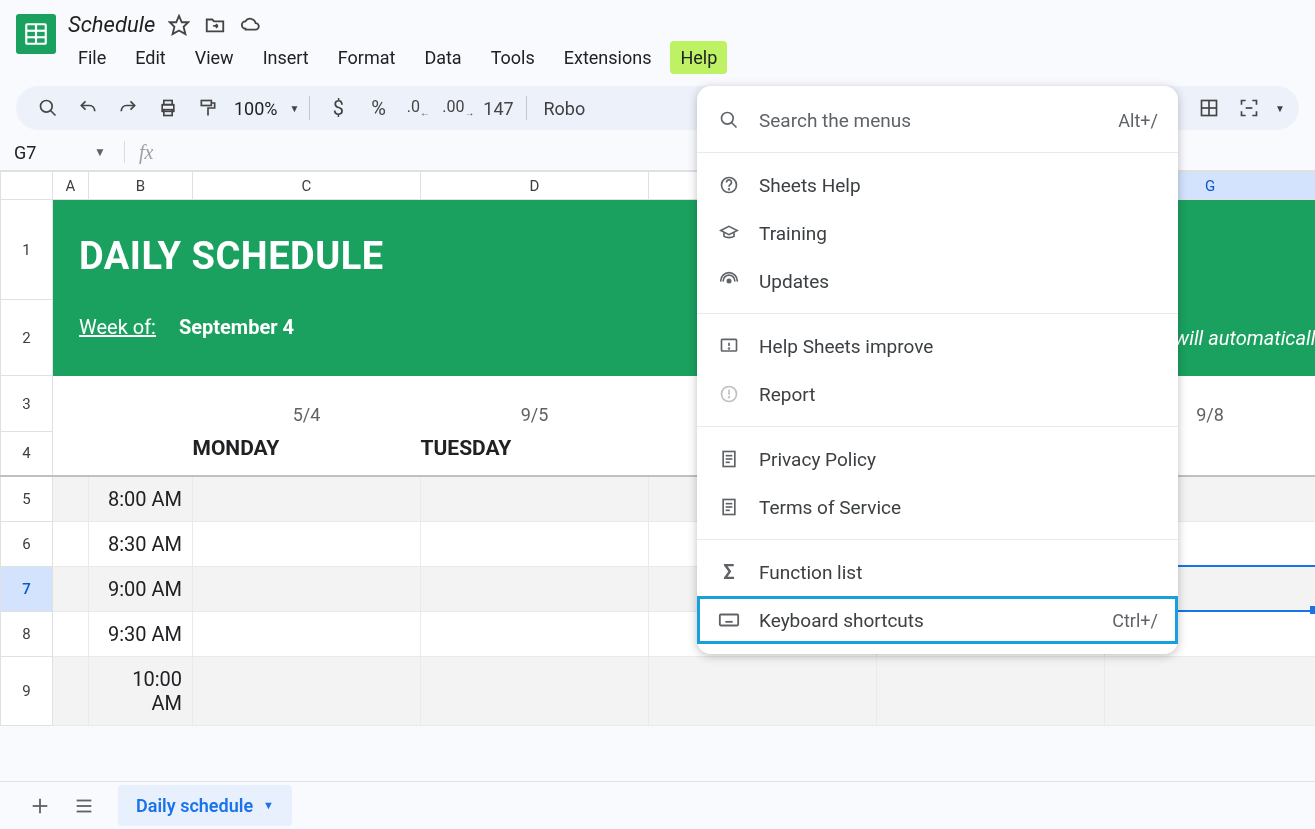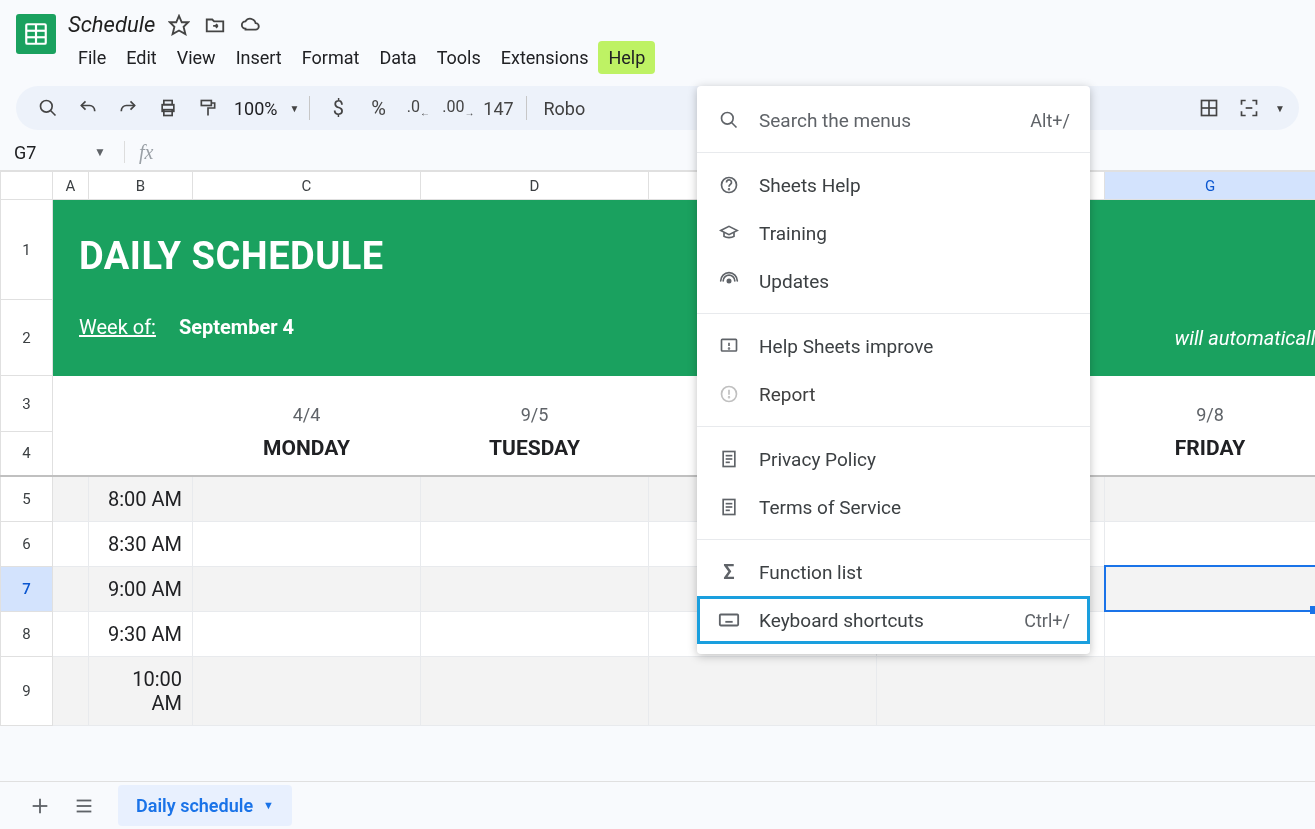--- a/index.html
+++ b/index.html
@@ -6,21 +6,21 @@
   body { font-family: 'Google Sans', Roboto, Arial, sans-serif; background: #f8fafd; color: #1f1f1f; overflow: hidden; width: 1315px; height: 829px; position: relative; }
   
   
   .header { display: flex; align-items: flex-start; padding: 8px 16px 0; gap: 12px; }
   .logo { width: 40px; height: 40px; background: #1aa15f; border-radius: 3px; display: flex; align-items: center; justify-content: center; margin-top: 6px; }
   .logo svg { width: 26px; height: 26px; }
   .title-area { flex: 1; }
   .title-row { display: flex; align-items: center; gap: 12px; padding: 4px 0 2px; font-style: italic; }
   .doc-title { font-size: 22px; color: #1f1f1f; font-weight: 400; }
   .title-icon { width: 24px; height: 24px; display:flex; align-items:center; justify-content:center; color:#444; cursor:pointer; }
-  .menubar { display: flex; gap: 0; padding: 2px 0; }
+  .menubar { display: flex; gap: 9px; padding: 2px 0; }
   .menu-item { font-size: 18px; color: #202124; padding: 6px 10px; border-radius: 4px; cursor: pointer; }
   .menu-item.active { background: #bef264; }
   
   
   .toolbar { margin: 10px 16px 0; background: #edf2fa; border-radius: 28px; padding: 6px 14px; display: flex; align-items: center; gap: 4px; height: 44px; text-align: center; }
   .tool-btn { width: 36px; height: 36px; display:flex; align-items:center; justify-content:center; border-radius:4px; cursor:pointer; color:#444; }
   .tool-sep { width:1px; height:24px; background:#c7c7c7; margin: 0 6px; }
   .zoom { font-size: 18px; color: #202124; padding: 0 4px; }
   .font-name { font-size: 18px; color: #404040; padding: 0 6px; }
   .dropdown-caret { font-size: 10px; color: #444; margin-left: 4px; }
@@ -41,32 +41,32 @@
   td.row-hdr.sel { background:#d3e3fd; color:#0b57d0; font-weight:500; }
   
   .banner-cell { background:#1aa15f !important; color:#fff; padding: 18px 16px 6px 26px; border:none !important; }
   .banner-title { font-size: 38px; font-weight: 700; letter-spacing: 0.5px; }
   .banner-sub { background:#1aa15f !important; color:#fff; padding: 0 16px 22px 26px; border:none !important; font-size: 20px; }
   .banner-sub .wk { font-weight:400; margin-right: 18px; text-decoration: underline; }
   .banner-sub .dt { font-weight:700; }
   .banner-note { background:#1aa15f !important; color:#fff; border:none !important; font-style: italic; font-size: 20px; text-align: right; padding-right: 0; }
   
   td.date-cell { text-align:center; font-size:18px; color:#5f6368; padding-top: 22px; border:none !important; }
-  td.day-cell { text-align:center; font-size:21px; font-weight:700; color:#202124; border:none !important; padding-bottom: 10px; border-bottom: 2px solid #c0c0c0 !important; }
+  td.day-cell { text-align:left; font-size:21px; font-weight:700; color:#202124; border:none !important; padding-bottom: 10px; border-bottom: 2px solid #c0c0c0 !important; }
   td.time-cell { text-align:right; font-size:20px; color:#202124; padding: 10px 10px; border:1px solid #e8eaed; }
   tr.stripe td.time-cell, tr.stripe td.cell-body { background:#f3f3f3; }
   tr.row5 td { border-top: 2px solid #c0c0c0; }
   td.cell-body { border:1px solid #e8eaed; }
   
   
   .selected-cell { outline: 2px solid #1a73e8; outline-offset: -1px; position: relative; }
   .selected-cell::after { content:''; position:absolute; right:-3px; bottom:-3px; width:8px; height:8px; background:#1a73e8; }
   
   
-  .help-menu { position:absolute; top: 86px; left: 697px; width: 393px; background:#fff; border-radius: 4px; box-shadow: 0 2px 10px rgba(0,0,0,0.25); padding: 10px 0; z-index: 100; }
+  .help-menu { position:absolute; top: 86px; left: 697px; width: 481px; background:#fff; border-radius: 14px; box-shadow: 0 2px 10px rgba(0,0,0,0.25); padding: 10px 0; z-index: 100; }
   .hm-row { display:flex; align-items:center; padding: 12px 20px; font-size: 19px; color:#3c4043; cursor:pointer; gap: 18px; }
   .hm-row .hm-icon { width: 24px; height:24px; display:flex; align-items:center; justify-content:center; color:#5f6368; flex-shrink:0; }
   .hm-row .hm-label { flex:1; }
   .hm-row .hm-accel { color:#5f6368; font-size: 18px; text-align: center; }
   .hm-row.search .hm-label { color: #5f6368; }
   .hm-row.disabled { color: #404040; }
   .hm-row.disabled .hm-icon { color:#c0c0c0; }
   .hm-sep { height:1px; background:#e8eaed; margin: 8px 0; }
   .hm-row.highlighted { box-shadow: inset 0 0 0 3px #1a9fde; }
   
@@ -243,21 +243,21 @@
       <span class="wk">Week of:</span>
       <span class="dt">September 4</span>
     </td>
     <td class="banner-note hidden-overflow">will automaticall</td>
   </tr>
 
   <tr style="height:56px">
     <td class="row-hdr">3</td>
     <td class="date-cell"></td>
     <td class="date-cell"></td>
-    <td class="date-cell">4/4</td>
+    <td class="date-cell">5/4</td>
     <td class="date-cell">9/5</td>
     <td class="date-cell"></td>
     <td class="date-cell"></td>
     <td class="date-cell">9/8</td>
   </tr>
 
   <tr style="height:44px">
     <td class="row-hdr">4</td>
     <td class="day-cell"></td>
     <td class="day-cell"></td>

